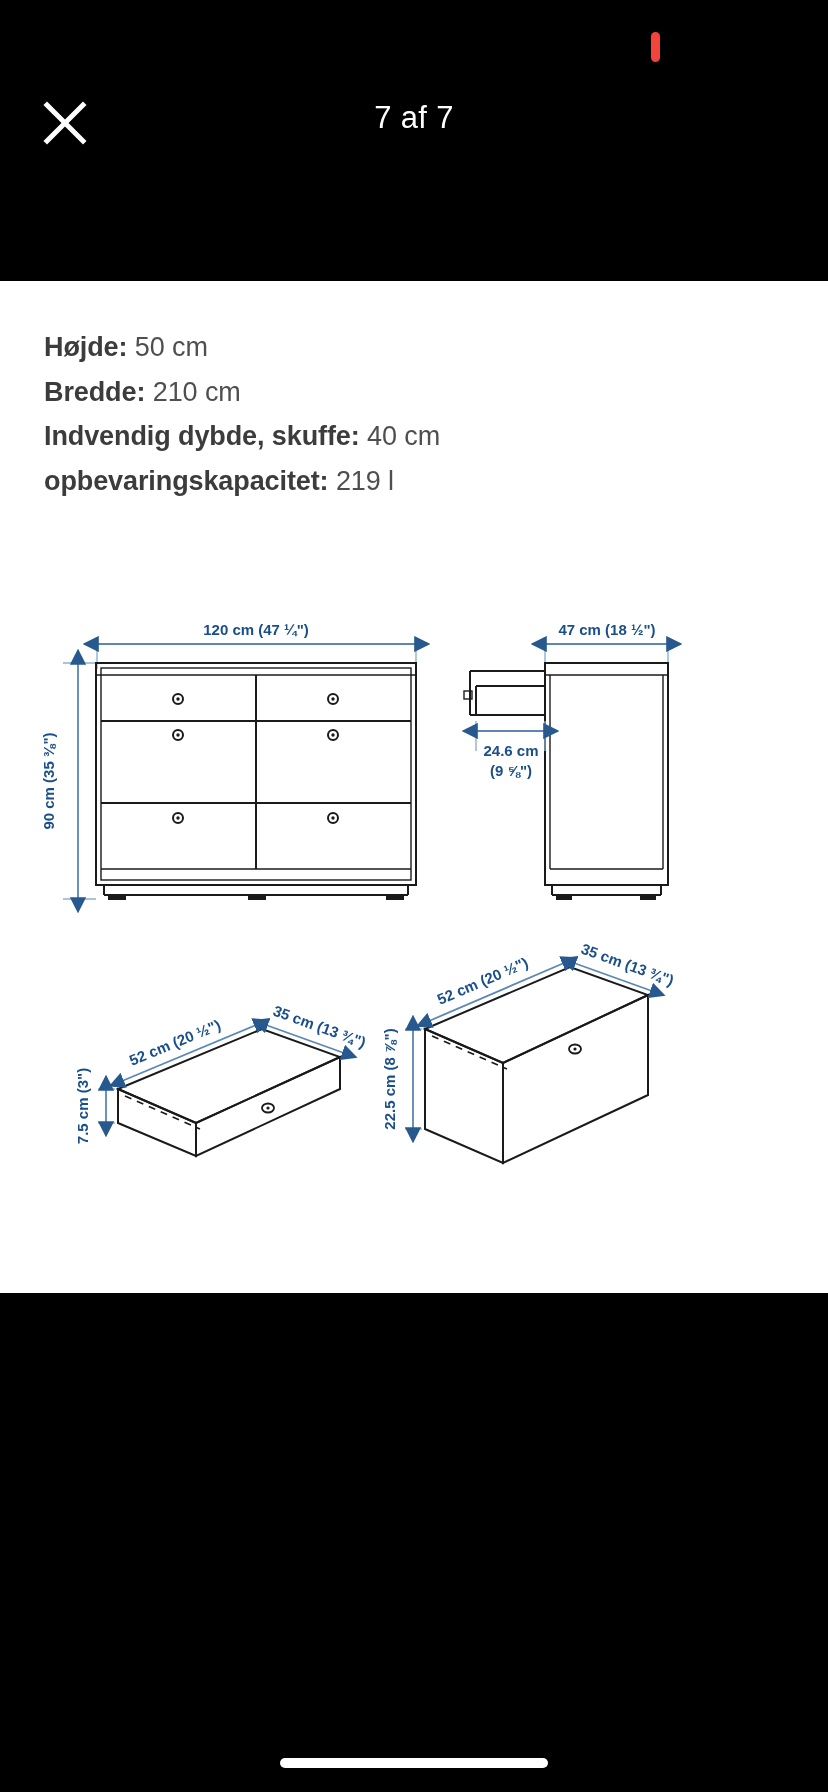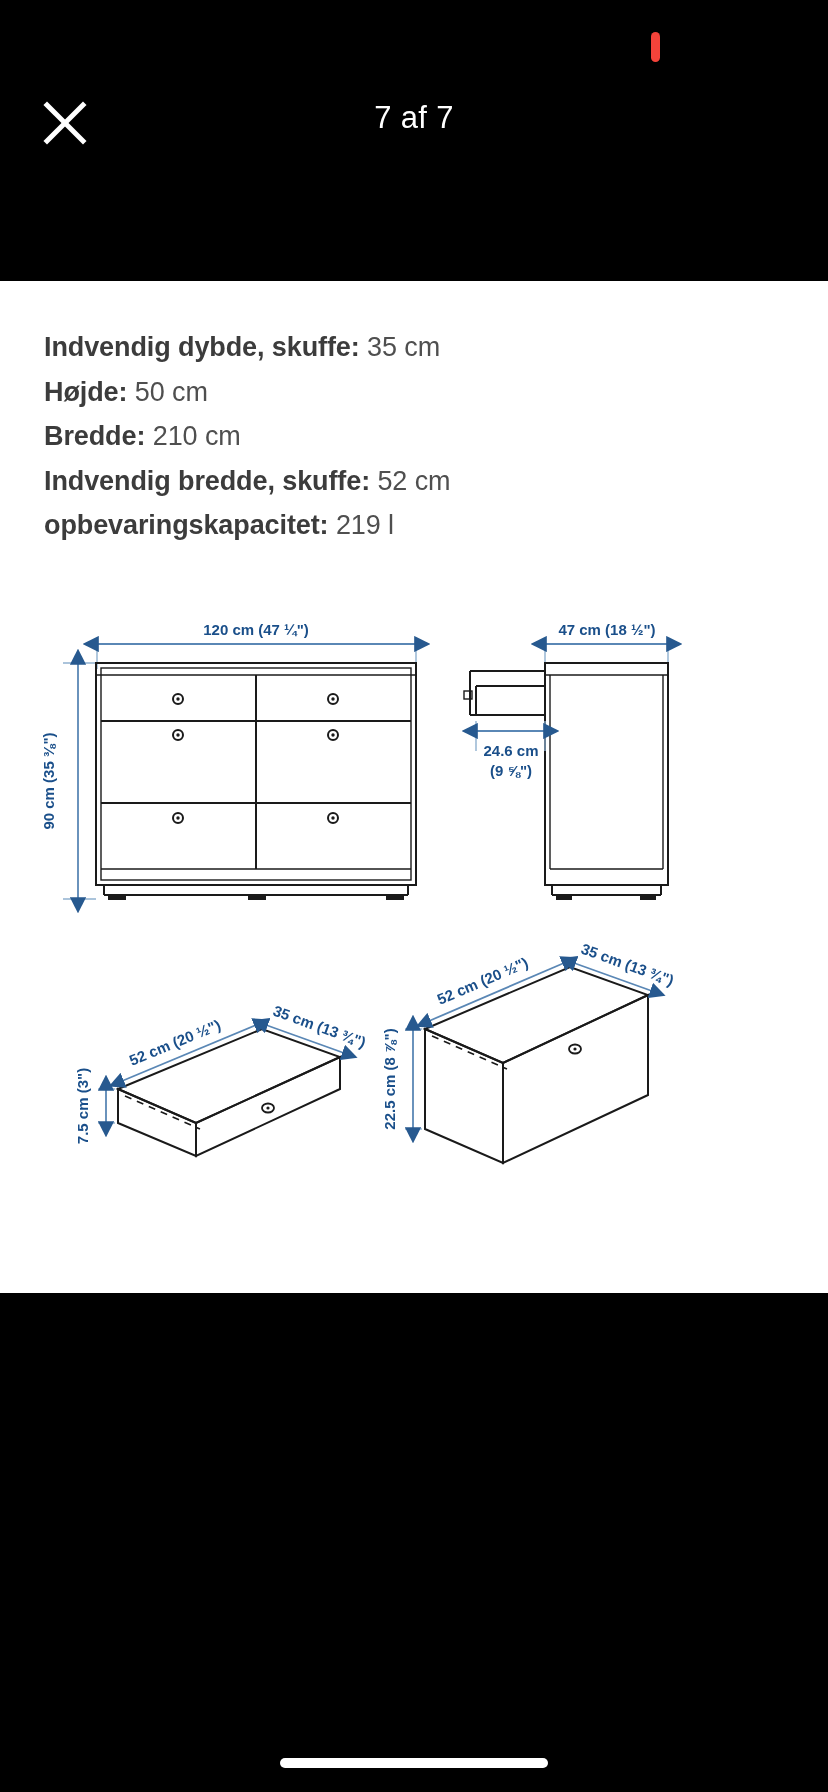--- a/index.html
+++ b/index.html
@@ -120,34 +120,30 @@
     <div class="nav-title">7 af 7</div>
   </div>
 
   <div class="sheet">
 
     <div class="specs">
       <div class="spec-cut">
         <span>-</span>
       </div>
       <div class="spec-row">
-        <span class="k">Indvendig dybde, skuffe:</span>
-        <span class="v">35 cm</span>
-      </div>
-      <div class="spec-row">
         <span class="k">Højde:</span>
         <span class="v">50 cm</span>
       </div>
       <div class="spec-row">
         <span class="k">Bredde:</span>
         <span class="v">210 cm</span>
       </div>
       <div class="spec-row">
-        <span class="k">Indvendig bredde, skuffe:</span>
-        <span class="v">52 cm</span>
+        <span class="k">Indvendig dybde, skuffe:</span>
+        <span class="v">40 cm</span>
       </div>
       <div class="spec-row">
         <span class="k">opbevaringskapacitet:</span>
         <span class="v">219 l</span>
       </div>
     </div>
 
     <div class="drawing">
       <svg width="828" height="680" viewBox="0 0 828 680" xmlns="http://www.w3.org/2000/svg">
         <style>

